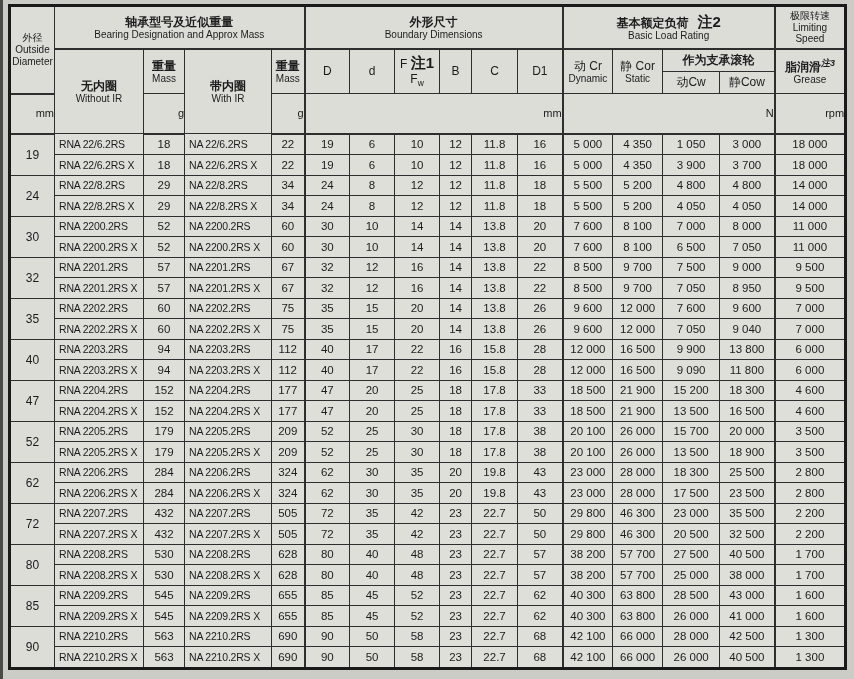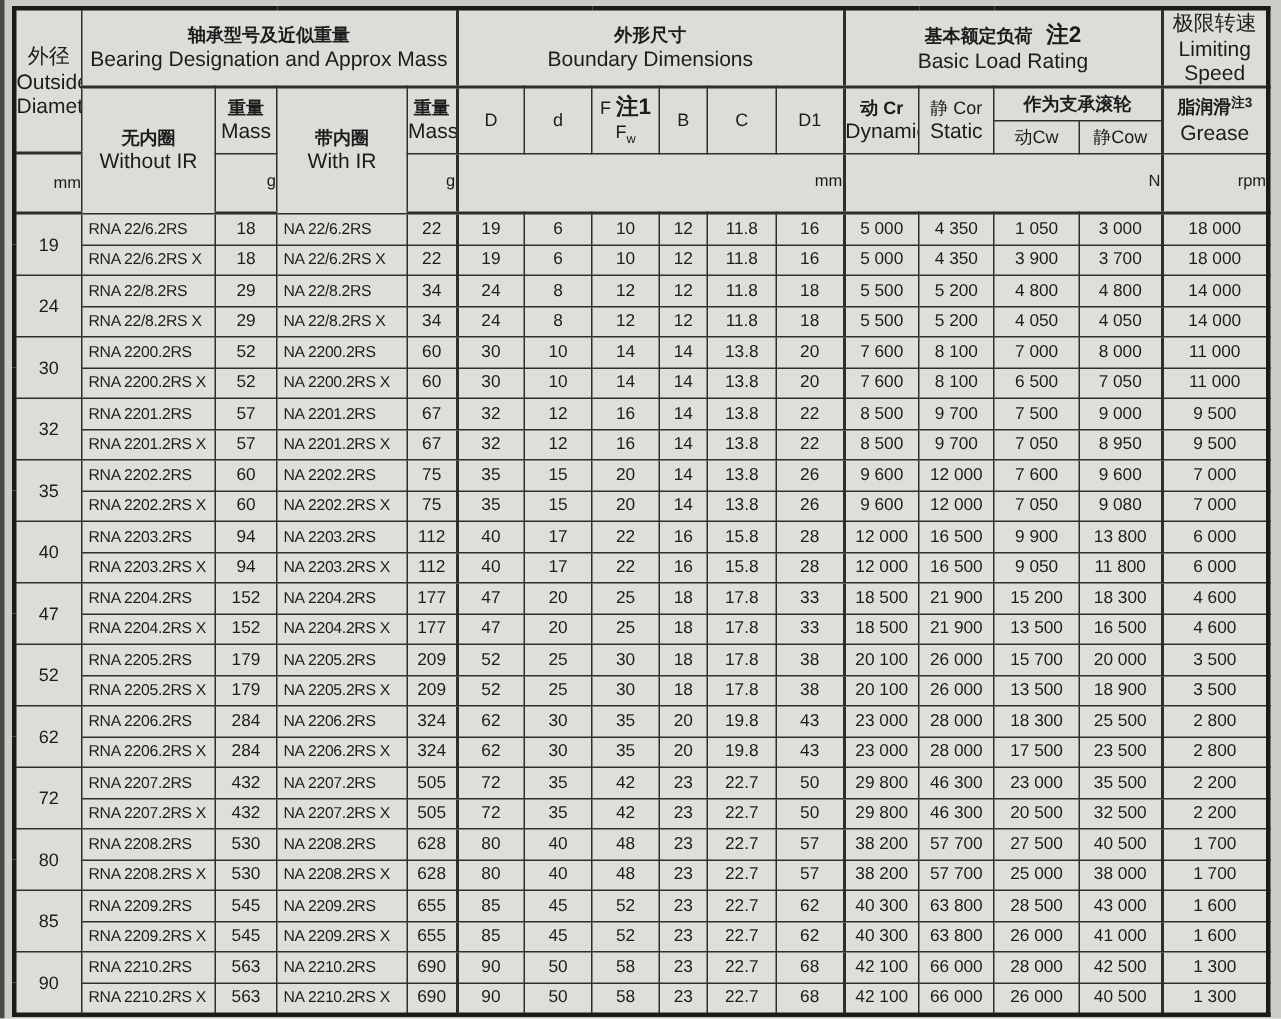--- a/index.html
+++ b/index.html
@@ -31,36 +31,36 @@
     overflow:hidden;
   }
   table.cat{border:3px solid #1a1a1a;}
   
   thead .r1 th{height:41px;}
   thead .r2 th{height:21px;}
   thead .r3 th{height:21px;}
   thead .r4 th{height:38px;text-align:right;}
   thead th{background:#dcddd7;font-size:11px;line-height:1.18;}
   .zh{font-weight:bold;font-size:12px;}
-  .en{font-size:14px;}
+  .en{font-size:10px;}
   .pre{white-space:pre-line;}
   .note{font-size:15px;font-weight:bold;}
   .dimh{font-size:12px;}
   .unit{font-size:11px;}
   thead tr.r1 th{border-bottom-width:2px;}
   thead tr.r4 th{border-bottom-width:2px;}
   th.noline{border-bottom-width:2px;}
   
   .sec{border-left-width:2px !important;}
   
   tbody td{height:19.5px;font-size:11.5px;background:#dedfd9;}
   tbody td.name-cell{text-align:left;padding-left:4px;font-size:10.5px;letter-spacing:-0.2px;margin-top:32px;}
   tbody td.od{font-size:12px;background:#dcddd7;}
   sub{font-size:8.5px;}
-  sup.note{vertical-align:super;font-size:9px;}
+  sup.note{vertical-align:super;font-size:9px;font-style:italic;}
 </style>
 </head>
 <body>
 
 <div class="page">
   <div class="scan-edge"></div>
 
   <table class="cat">
     <colgroup>
       <col style="width:45px">
@@ -125,21 +125,21 @@
         <th rowspan="2" class="dimh sec">D</th>
         <th rowspan="2" class="dimh">d</th>
         <th rowspan="2" class="dimh">
           <div><span>F</span> <span class="note">注1</span></div>
           <div><span>F</span><sub>w</sub></div>
         </th>
         <th rowspan="2" class="dimh">B</th>
         <th rowspan="2" class="dimh">C</th>
         <th rowspan="2" class="dimh">D1</th>
         <th rowspan="2" class="sec">
-          <div class="zh" style="font-weight:bold">动  Cr</div>
+          <div class="zh" style="font-weight:normal">动  Cr</div>
           <div class="en">Dynamic</div>
         </th>
         <th rowspan="2">
           <div class="zh" style="font-weight:normal">静  Cor</div>
           <div class="en">Static</div>
         </th>
         <th colspan="2">
           <span class="zh">作为支承滚轮</span>
         </th>
         <th rowspan="2" class="sec">
@@ -326,21 +326,21 @@
           <td>75</td>
           <td class="sec">35</td>
           <td>15</td>
           <td>20</td>
           <td>14</td>
           <td>13.8</td>
           <td>26</td>
           <td class="sec">9 600</td>
           <td>12 000</td>
           <td>7 050</td>
-          <td>9 080</td>
+          <td>9 040</td>
           <td class="sec">7 000</td>
         </tr>
         <tr>
           <td class="od" rowspan="2">40</td>
           <td class="name-cell">RNA 2203.2RS</td>
           <td>94</td>
           <td class="name-cell">NA 2203.2RS</td>
           <td>112</td>
           <td class="sec">40</td>
           <td>17</td>
@@ -360,21 +360,21 @@
           <td class="name-cell">NA 2203.2RS X</td>
           <td>112</td>
           <td class="sec">40</td>
           <td>17</td>
           <td>22</td>
           <td>16</td>
           <td>15.8</td>
           <td>28</td>
           <td class="sec">12 000</td>
           <td>16 500</td>
-          <td>9 050</td>
+          <td>9 090</td>
           <td>11 800</td>
           <td class="sec">6 000</td>
         </tr>
         <tr>
           <td class="od" rowspan="2">47</td>
           <td class="name-cell">RNA 2204.2RS</td>
           <td>152</td>
           <td class="name-cell">NA 2204.2RS</td>
           <td>177</td>
           <td class="sec">47</td>

